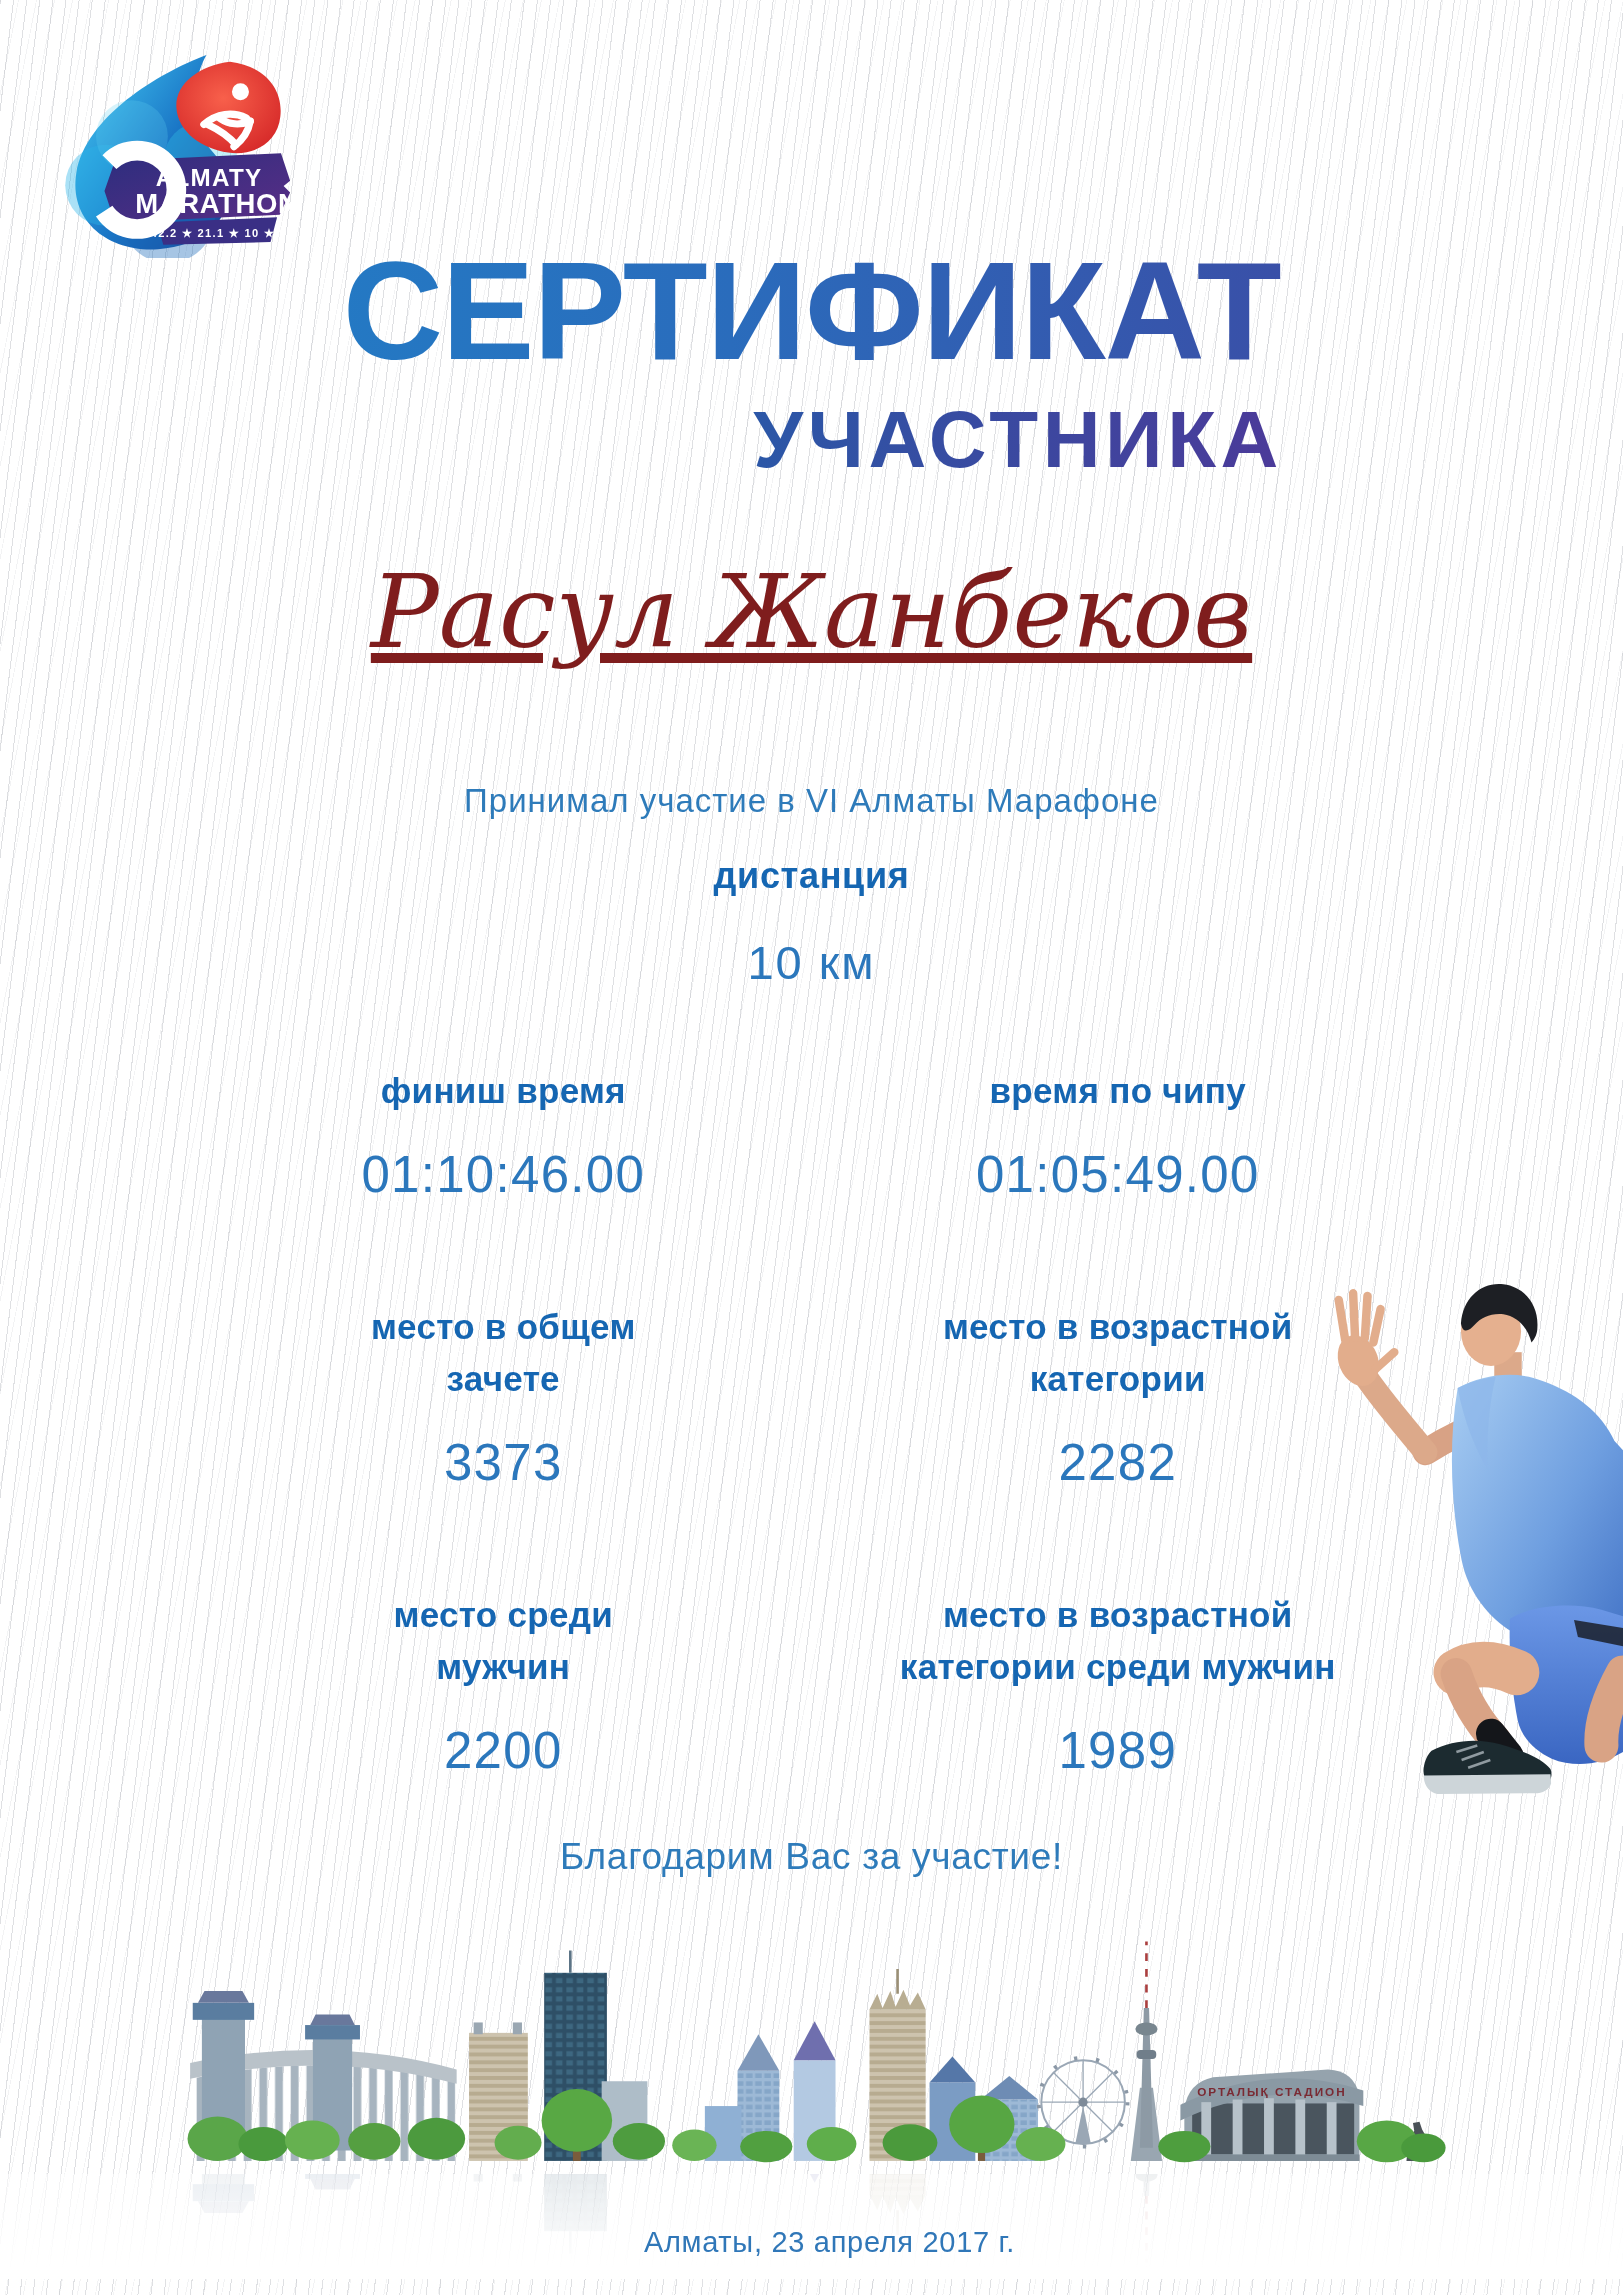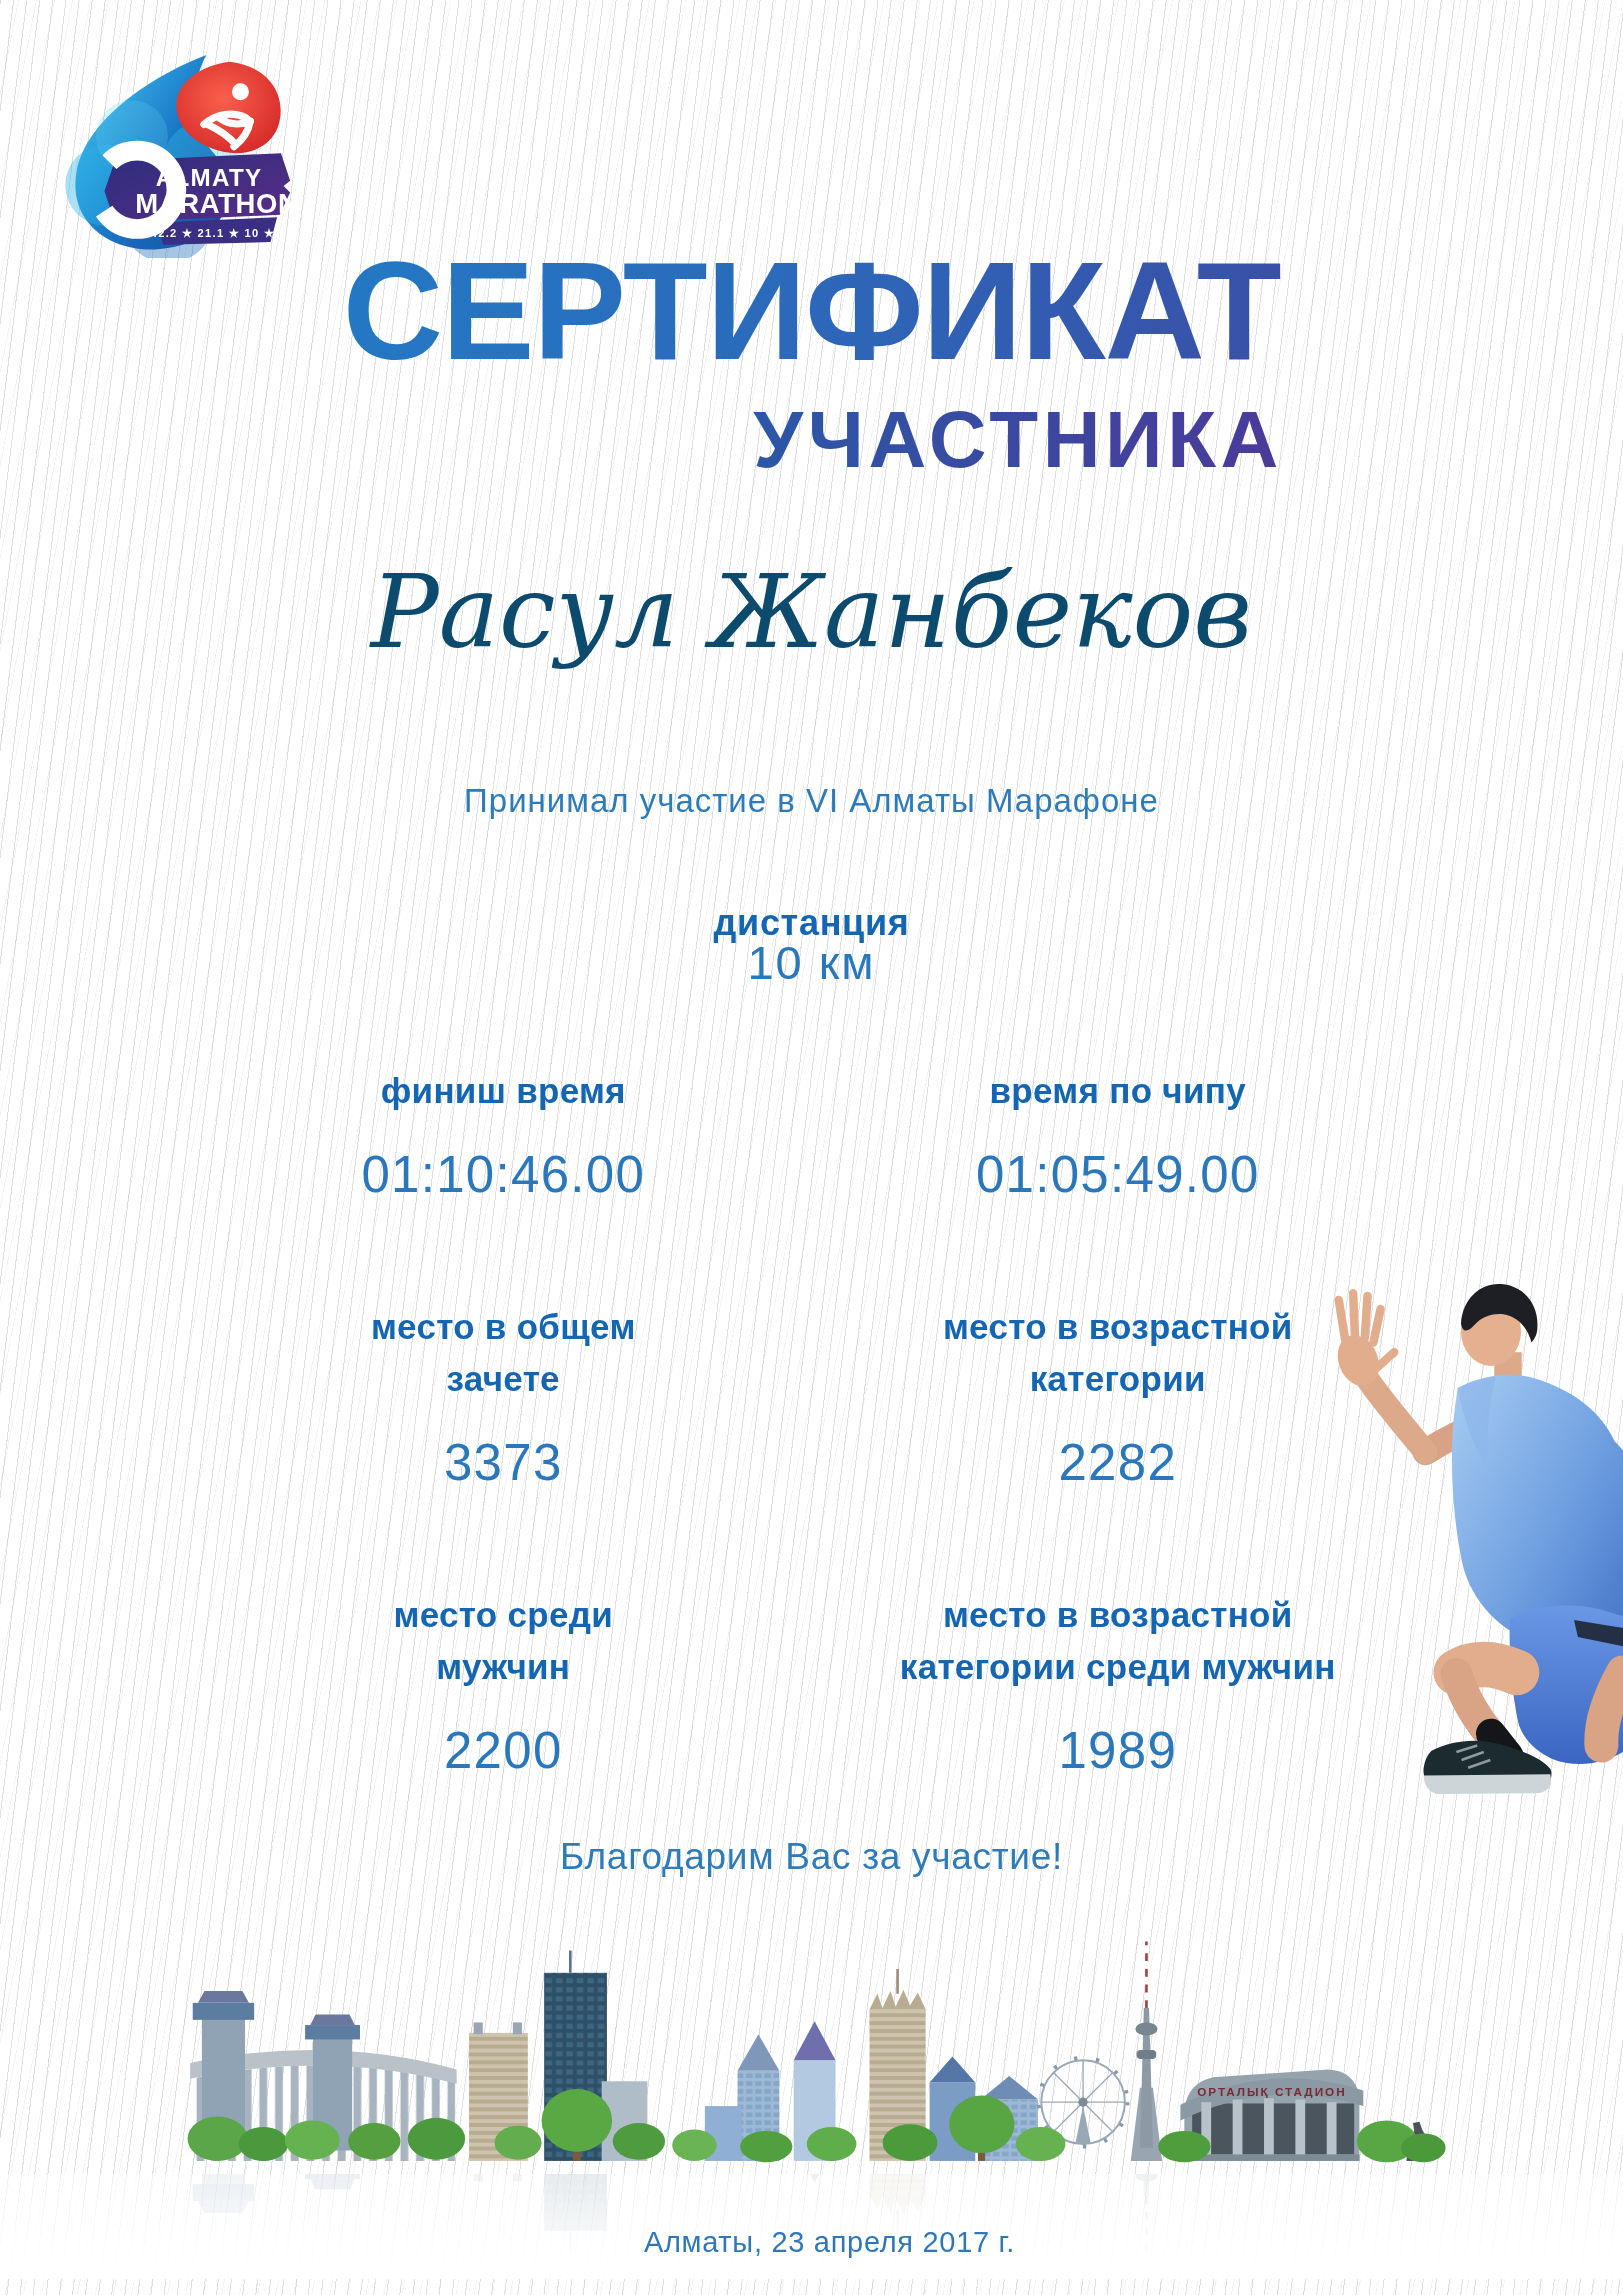--- a/index.html
+++ b/index.html
@@ -27,25 +27,25 @@
     background:linear-gradient(90deg,#1f84ca 0%,#2a6cbc 45%,#433e9b 100%);
     -webkit-background-clip:text;background-clip:text;color:transparent;
   }
   .subtitle{
     top:400px;right:340px;font-size:80px;font-weight:700;letter-spacing:4.6px;line-height:1;
     background:linear-gradient(90deg,#2b57a7 0%,#4b3a99 100%);
     -webkit-background-clip:text;background-clip:text;color:transparent;
   }
   .name{
     top:557px;font-family:"DejaVu Serif",serif;font-style:italic;
-    font-size:101px;color:#0c4a6e;line-height:1.1;
+    font-size:101px;color:#7f1d1d;line-height:1.1;text-decoration:underline;
   }
   .participation{top:782px;font-size:33px;color:#2e7bba;letter-spacing:1px;}
 
-  .dist-label{top:902px;font-size:36px;font-weight:700;color:#1566b2;letter-spacing:0.7px;}
+  .dist-label{top:855px;font-size:36px;font-weight:700;color:#1566b2;letter-spacing:0.7px;}
   .dist-value{top:935px;font-size:47px;color:#2b77bc;letter-spacing:2px;}
 
   
   .results{
     left:196px;top:1065px;width:1229px;
     display:grid;grid-template-columns:1fr 1fr;row-gap:97px;
   }
   .res-cell{text-align:center;}
   .res-label{
     font-size:35px;font-weight:700;color:#1566b2;line-height:1.5;

